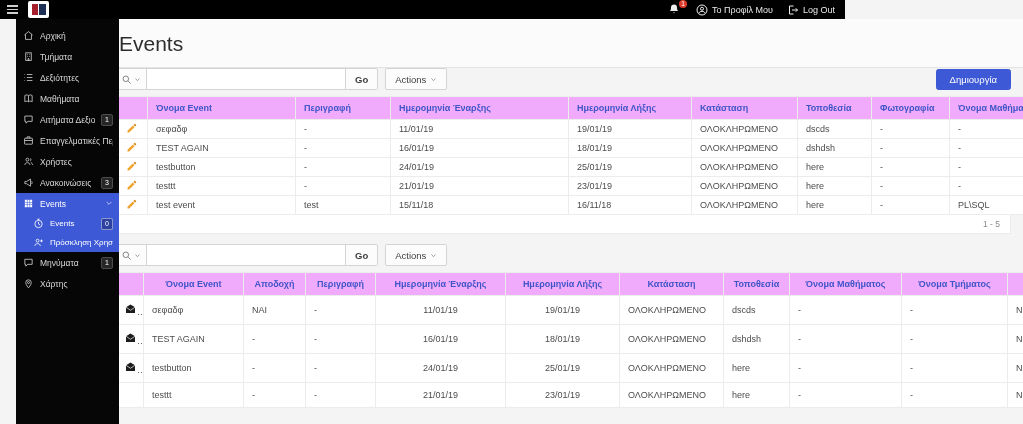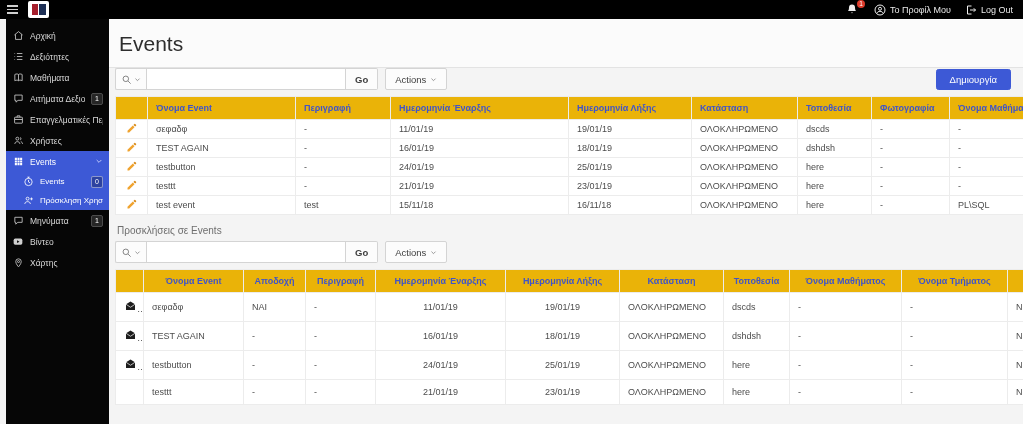--- a/index.html
+++ b/index.html
@@ -1,39 +1,39 @@
 <!DOCTYPE html>
 <html><head>
 <meta charset="utf-8">
 <style>
   * { margin:0; padding:0; box-sizing:border-box; }
   html,body { width:1023px; height:424px; overflow:hidden;
     font-family:"Liberation Sans", sans-serif; background:#f4f4f4; }
 
   
-  .topbar { position:absolute; top:0; left:0; width:1023px; height:19px;
+  .topbar { position:absolute; top:0; left:0; width:845px; height:19px;
     background:#000; display:flex; align-items:center; justify-content:space-between; z-index:30; }
   .topbar-left { display:flex; align-items:center; height:100%; }
   .hamburger { width:26px; height:100%; display:flex; flex-direction:column; justify-content:center;
     gap:2px; padding-left:7px; cursor:pointer; }
   .hamburger i { display:block; width:11px; height:1.4px; background:#cfcfcf; }
   .logo { width:21px; height:17px; background:#fff; border-radius:2px; margin-left:2px;
     display:flex; align-items:center; justify-content:center; gap:1px; padding:2px; }
   .logo b { display:block; width:6px; height:11px; background:#a51f2d; }
   .logo u { display:block; width:7px; height:11px; background:#1d2f55; }
   .topbar-right { display:flex; align-items:center; gap:14px; padding-right:10px; color:#e9e9e9; font-size:9px; }
   .top-btn { display:flex; align-items:center; gap:4px; cursor:pointer; color:#e9e9e9; }
   .bell-wrap { position:relative; width:14px; height:13px; }
   .bell-badge { position:absolute; top:-3px; right:-5px; background:#dc3b2b; color:#fff;
     font-size:6.5px; line-height:8px; min-width:8px; height:8px; border-radius:5px; text-align:center; padding:0 1px; }
   .icon { display:inline-flex; align-items:center; justify-content:center; line-height:0; }
   .icon svg { display:block; }
 
   
-  .sidebar { position:absolute; top:19px; left:6px; width:103px; height:405px;
+  .sidebar { position:absolute; top:19px; left:16px; width:103px; height:405px;
     background:#060606; color:#d9d9d9; padding-top:6px; overflow:hidden; z-index:20; }
   .side-item { display:flex; align-items:center; gap:6px; height:21px; padding:0 6px;
     font-size:8.5px; white-space:nowrap; cursor:pointer; color:#d9d9d9; }
   .side-item .icon { width:12px; flex:0 0 12px; color:#cfcfcf; }
   .side-label { overflow:hidden; flex:1 1 auto; }
   .side-badge { flex:0 0 auto; font-size:7px; line-height:9px; padding:0.5px 3px;
     background:#262626; border:1px solid #4c4c4c; border-radius:2px; color:#fff; }
   .active-group { background:#3d59d6; }
   .active-group .side-item { color:#fff; }
   .active-group .side-item .icon { color:#fff; }
@@ -60,21 +60,21 @@
     font-family:"Liberation Sans", sans-serif; }
   .btn-go { border-radius:0 2px 2px 0; border-left:none; font-weight:bold;text-align:center; }
   .btn-actions { margin-left:7px; }
   .btn-caret { color:#8a8a8a; }
   .btn-create { margin-left:auto; background:#3d59d6; border:1px solid #3d59d6; color:#fff;
     font-size:9.5px; padding:0 13px; border-radius:2.5px; height:21px; }
 
   table { width:100%; border-collapse:collapse; background:#fff; table-layout:fixed; }
   th, td { border:1px solid #ececec; font-size:9px; padding:4px 8px; overflow:hidden;
     white-space:nowrap; text-overflow:ellipsis; }
-  th { background:#eab308; color:#4055c8; font-weight:bold; text-align:left; padding:6px 8px; cursor:pointer; }
+  th { background:#f0abfc; color:#4055c8; font-weight:bold; text-align:left; padding:6px 8px; cursor:pointer; }
   td { color:#4c4c4c; }
   .t2 th { text-align:center; }
   td.center { text-align:center; }
   td.right { text-align:right; }
   td.icon-cell { text-align:center; padding:2px; }
   .t2 td { padding:7px 8px; }
   .table-footer { background:#fff; border:1px solid #ececec; border-top:none; font-size:8.5px;
     color:#8a8a8a; text-align:right; padding:4px 10px; }
 </style>
 </head>
@@ -134,20 +134,30 @@
           <path d="M3 11 12 3.5 21 11"></path>
           <path d="M5.5 9.5V20.5h13V9.5"></path>
         </svg>
       </span>
       <span class="side-label">Αρχική</span>
 
     </div>
     <div class="side-item ">
       <span class="icon">
         <svg width="11" height="11" viewBox="0 0 24 24" fill="none" stroke="currentColor" stroke-width="1.8">
+          <rect x="6" y="4" width="12" height="16.5"></rect>
+          <path d="M9.5 8h1.5M13.5 8h1.5M9.5 12h1.5M13.5 12h1.5M11 20.5v-4h2v4"></path>
+        </svg>
+      </span>
+      <span class="side-label">Τμήματα</span>
+
+    </div>
+    <div class="side-item ">
+      <span class="icon">
+        <svg width="11" height="11" viewBox="0 0 24 24" fill="none" stroke="currentColor" stroke-width="1.8">
           <path d="M8.5 5.5h12M8.5 12h12M8.5 18.5h12"></path>
           <path d="M3.5 5.5h1M3.5 12h1M3.5 18.5h1" stroke-width="2.6"></path>
         </svg>
       </span>
       <span class="side-label">Δεξιότητες</span>
 
     </div>
     <div class="side-item ">
       <span class="icon">
         <svg width="11" height="11" viewBox="0 0 24 24" fill="none" stroke="currentColor" stroke-width="1.8">
@@ -180,20 +190,31 @@
     </div>
     <div class="side-item ">
       <span class="icon">
         <svg width="11" height="11" viewBox="0 0 24 24" fill="none" stroke="currentColor" stroke-width="1.8">
           <circle cx="9.5" cy="8" r="3.2"></circle>
           <path d="M4 19.5c0-3.2 2.6-5 5.5-5s5.5 1.8 5.5 5"></path>
           <path d="M15.5 5.2a3.2 3.2 0 0 1 0 5.8M17 14.7c2.3.4 3.8 2.2 3.8 4.8"></path>
         </svg>
       </span>
       <span class="side-label">Χρήστες</span>
+
+    </div>
+    <div class="side-item ">
+      <span class="icon">
+        <svg width="11" height="11" viewBox="0 0 24 24" fill="none" stroke="currentColor" stroke-width="1.8">
+          <path d="M4 10v4.5h3.5L16.5 20V4.5L7.5 10H4z"></path>
+          <path d="M19 9.5a4.5 4.5 0 0 1 0 5.5"></path>
+        </svg>
+      </span>
+      <span class="side-label">Ανακοινώσεις</span>
+      <span class="side-badge">3</span>
 
     </div>
     <div class="active-group">
     <div class="side-item ">
       <span class="icon">
           <svg width="11" height="11" viewBox="0 0 24 24" fill="currentColor">
             <path d="M4 4h4.5v4.5H4zM9.8 4h4.5v4.5H9.8zM15.5 4H20v4.5h-4.5zM4 9.8h4.5v4.5H4zM9.8 9.8h4.5v4.5H9.8zM15.5 9.8H20v4.5h-4.5zM4 15.5h4.5V20H4zM9.8 15.5h4.5V20H9.8zM15.5 15.5H20V20h-4.5z"></path>
           </svg>
         </span>
       <span class="side-label">Events</span>
@@ -226,30 +247,20 @@
     </div>
     </div>
     <div class="side-item ">
       <span class="icon">
         <svg width="11" height="11" viewBox="0 0 24 24" fill="none" stroke="currentColor" stroke-width="1.8">
           <path d="M4 5h16v11H10.5L6 20v-4H4z"></path>
         </svg>
       </span>
       <span class="side-label">Μηνύματα</span>
       <span class="side-badge">1</span>
-
-    </div>
-    <div class="side-item ">
-      <span class="icon">
-        <svg width="12" height="11" viewBox="0 0 24 24">
-          <rect x="2.5" y="5.5" width="19" height="13.5" rx="3.5" fill="currentColor"></rect>
-          <path d="M10 9.5l5.2 3-5.2 3z" fill="#060606"></path>
-        </svg>
-      </span>
-      <span class="side-label">Βίντεο</span>
 
     </div>
     <div class="side-item ">
       <span class="icon">
         <svg width="11" height="11" viewBox="0 0 24 24" fill="none" stroke="currentColor" stroke-width="1.8">
           <path d="M12 21.5S6 14.8 6 10a6 6 0 1 1 12 0c0 4.8-6 11.5-6 11.5z"></path>
           <circle cx="12" cy="10" r="2.2"></circle>
         </svg>
       </span>
       <span class="side-label">Χάρτης</span>
@@ -399,24 +410,24 @@
             <td>15/11/18</td>
             <td>16/11/18</td>
             <td>ΟΛΟΚΛΗΡΩΜΕΝΟ</td>
             <td>here</td>
             <td>-</td>
             <td>PL\SQL</td>
             <td>Τμήμα Πληροφορικής</td>
           </tr>
         </tbody>
       </table>
+    <div class="table-footer">1 - 5</div>
   </section>
 
   <section class="region" style="margin-top:10px;">
-    <div class="region-title">Προσκλήσεις σε Events</div>
     <div class="toolbar">
       <div class="search-group">
         <span class="search-combo">
           <span class="icon">
             <svg width="11" height="11" viewBox="0 0 24 24" fill="none" stroke="#7a7a7a" stroke-width="2">
                 <circle cx="10.5" cy="10.5" r="6"></circle>
                 <path d="M15.5 15.5 21 21"></path>
               </svg>
           </span>
           <span class="icon">

